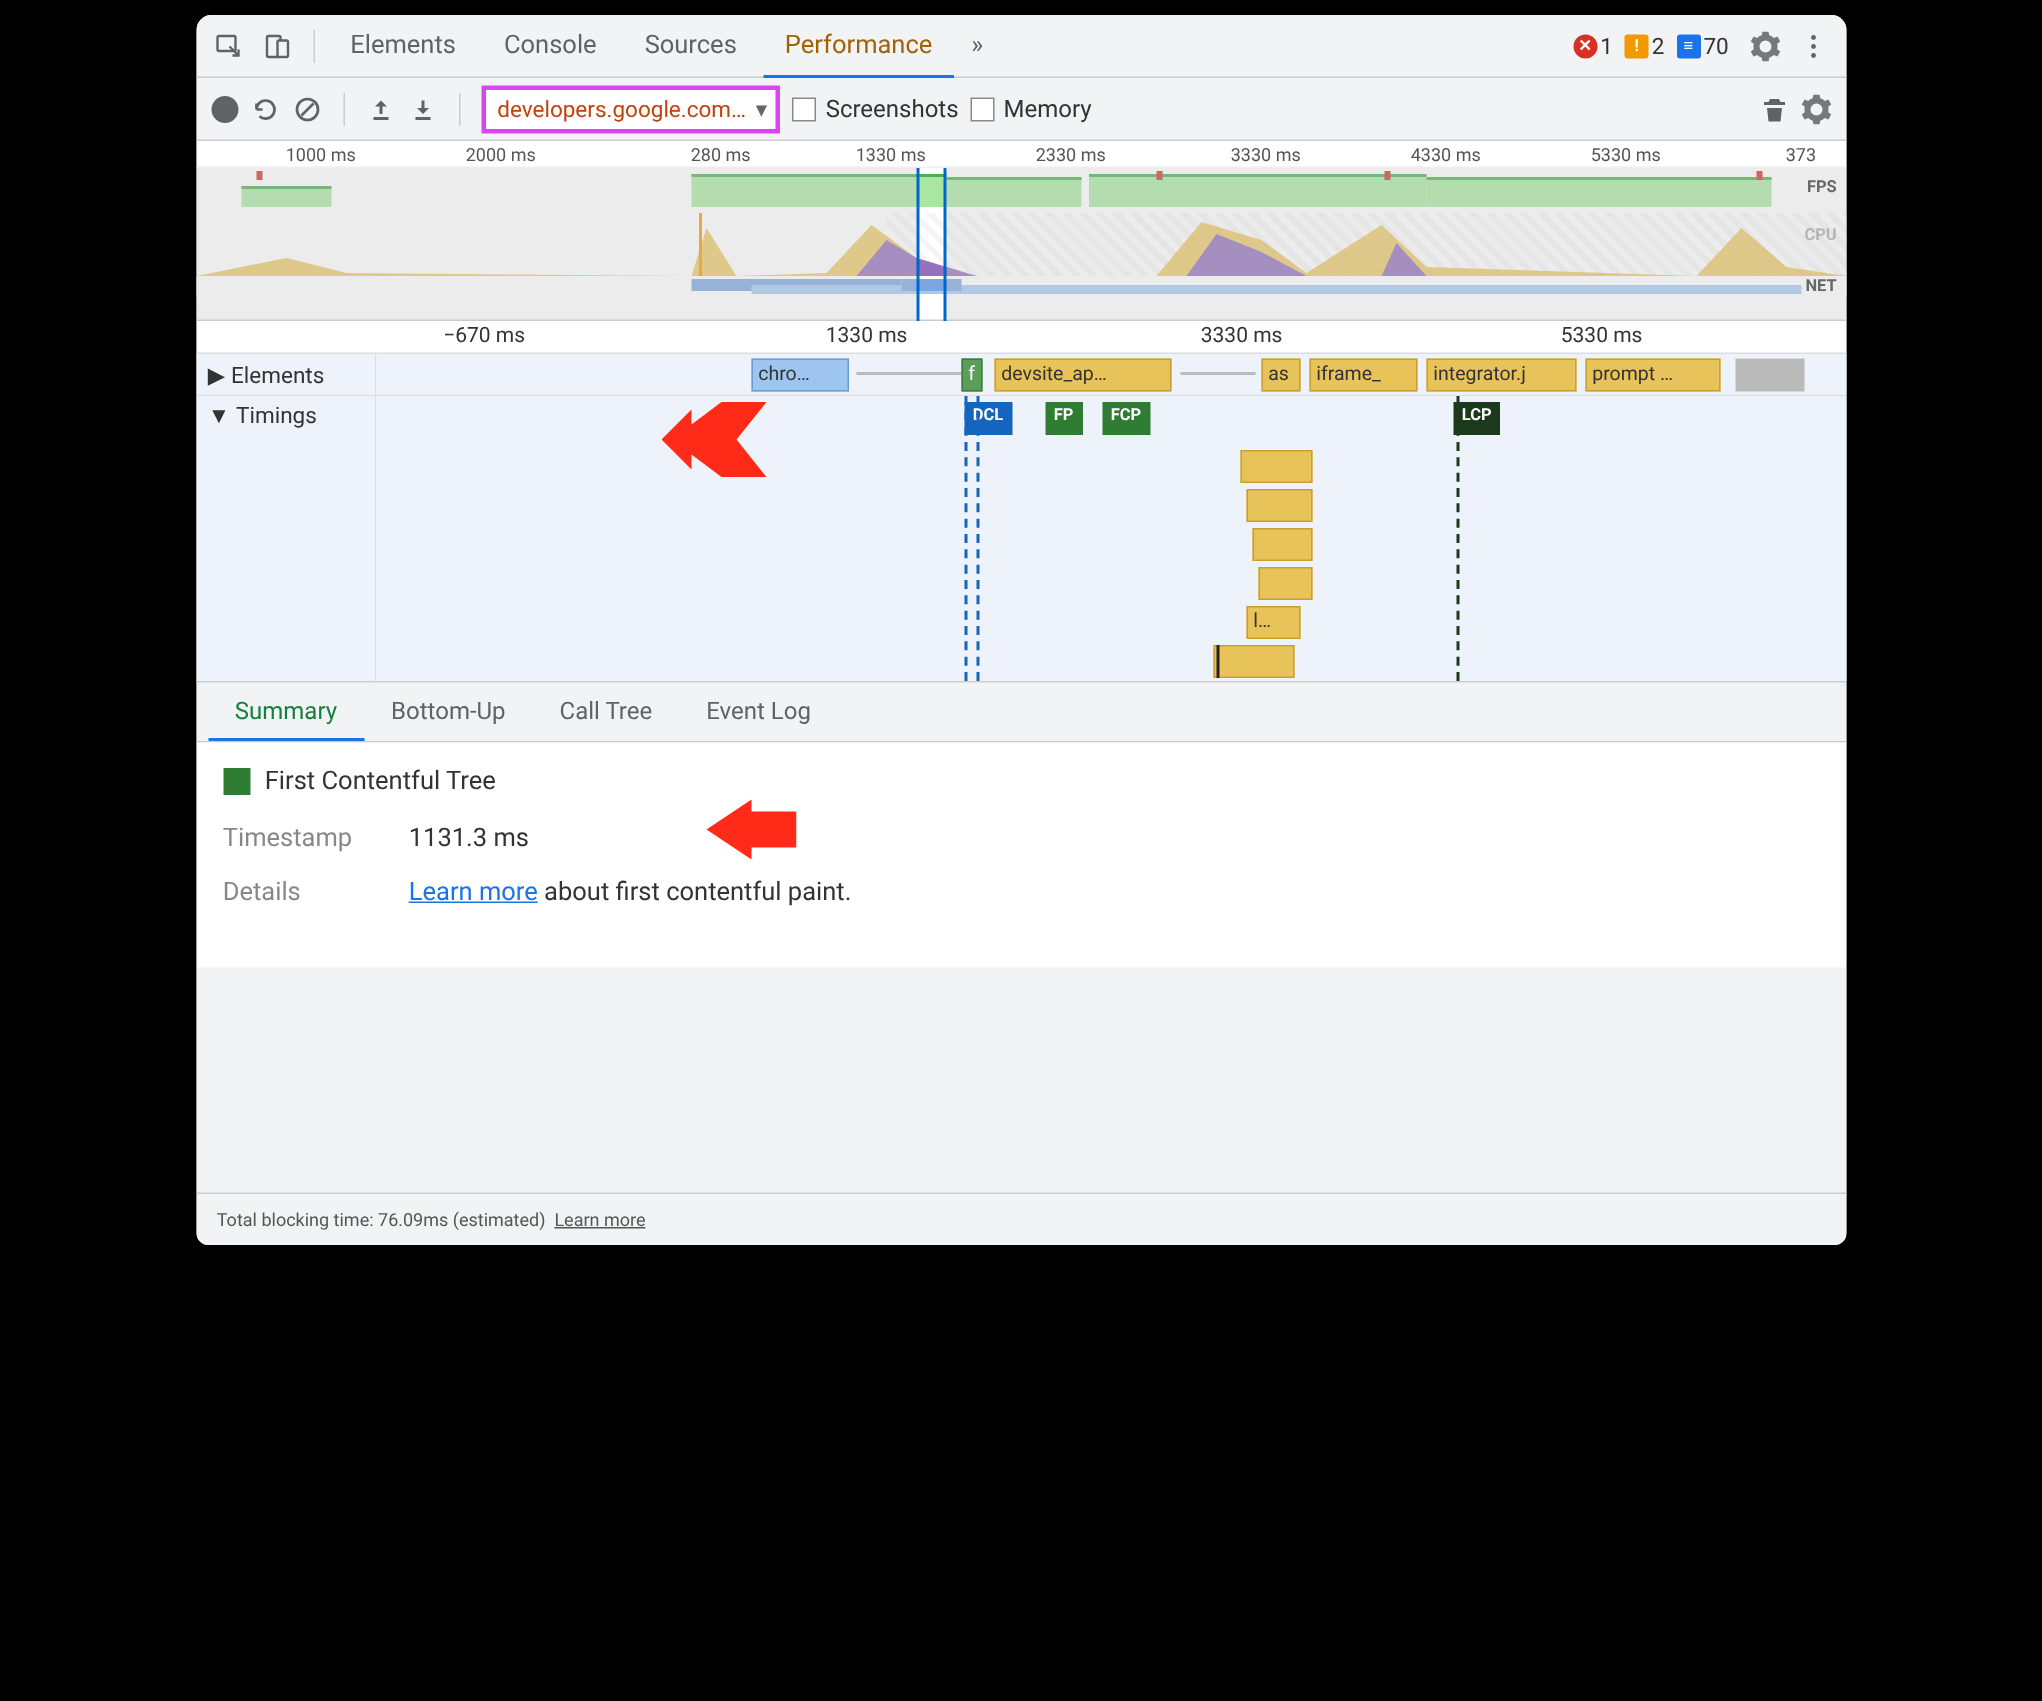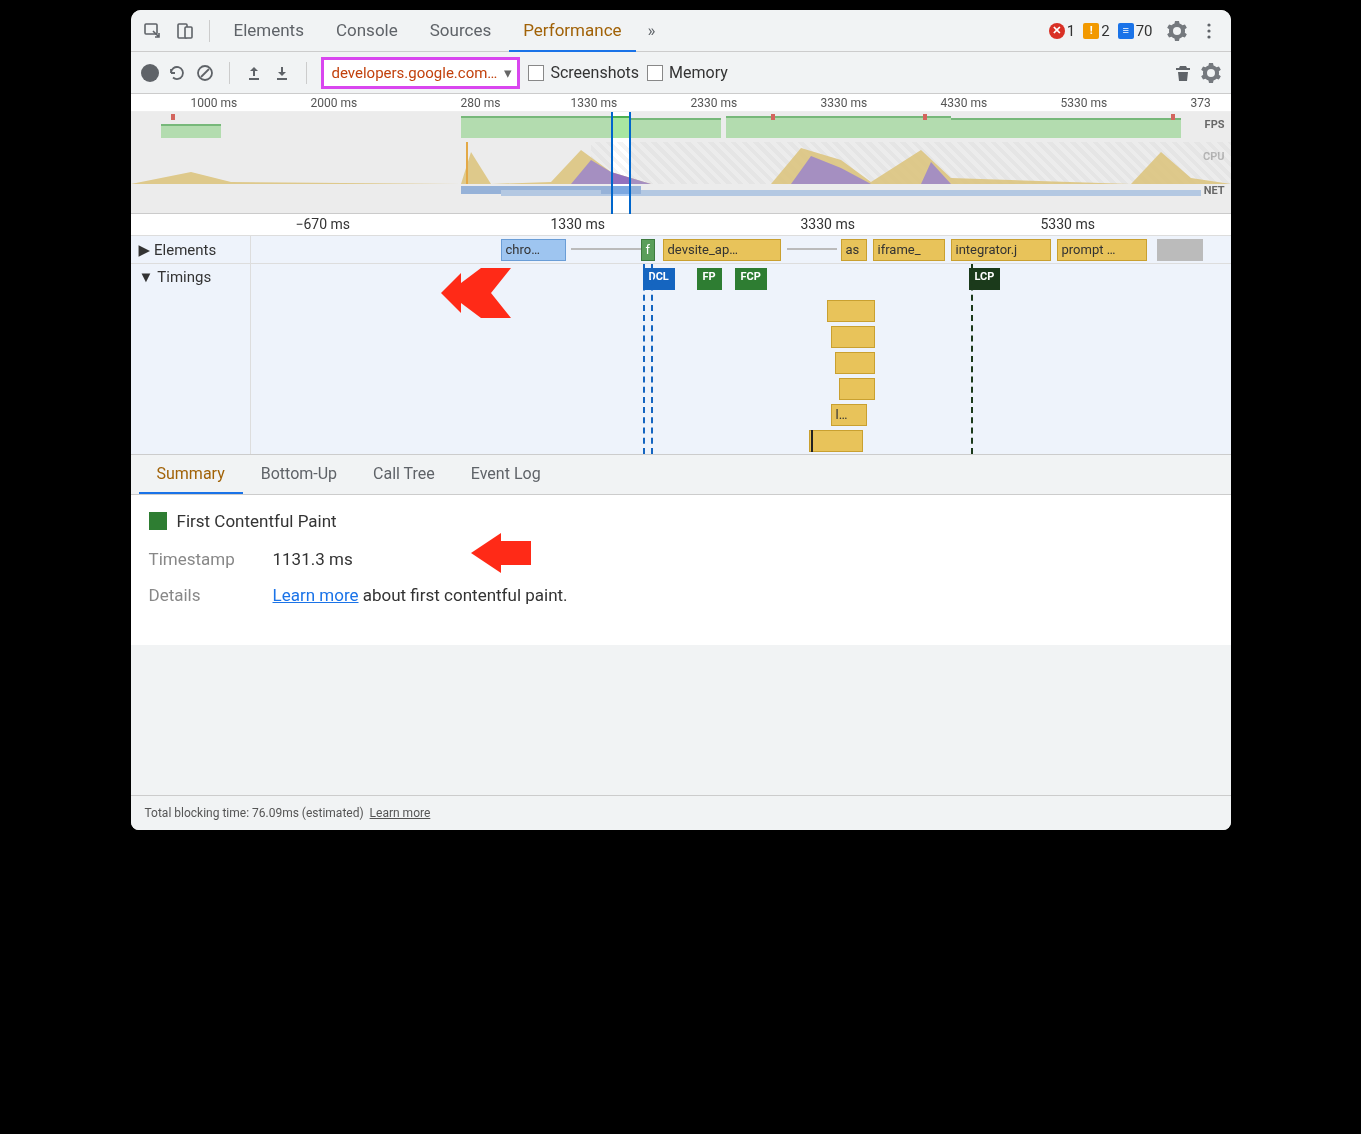--- a/index.html
+++ b/index.html
@@ -56,21 +56,21 @@
 .marker{position:absolute;top:4px;height:22px;color:#fff;font-size:11px;font-weight:bold;padding:2px 6px}
 .marker.dcl{background:#1565c0}
 .marker.fp{background:#2e7d32}
 .marker.fcp{background:#2e7d32}
 .marker.lcp{background:#1b3a1b}
 .long-task{position:absolute;background:#e8c35a;border:1px solid #c9a030}
 .vline{position:absolute;top:0;bottom:0;width:0;border-left:2px dashed #1565c0}
 .vline.solid{border-left:2px dashed #1b3a1b}
 .detail-tabs{height:40px;background:#f1f3f4;border-bottom:1px solid #ccc;display:flex;align-items:center;padding:0 8px}
 .dtab{padding:9px 18px;font-size:16px;color:#5f6368;cursor:pointer;border-bottom:2px solid transparent}
-.dtab.active{color:#a16207;border-bottom-color:#1a73e8}
+.dtab.active{color:#15803d;border-bottom-color:#1a73e8}
 .detail-body{padding:16px 18px;background:#fff;min-height:150px;font-size:17px;color:#333;position:relative}
 .detail-title{display:flex;align-items:center;gap:10px;margin-bottom:18px}
 .sq{width:18px;height:18px;background:#2e7d32}
 .detail-row{display:flex;gap:24px;margin-bottom:16px;align-items:center}
 .detail-row .k{color:#888;min-width:100px}
 .link{color:#1a73e8;text-decoration:underline;cursor:pointer}
 .filler{height:150px;background:#f1f3f4}
 .footer{padding:10px 14px;background:#f1f3f4;border-top:1px solid #ccc;font-size:12px;color:#555}
 .footer .link2{color:#555;text-decoration:underline;cursor:pointer}
 .red-arrow2{position:absolute;left:340px;top:38px}
@@ -274,21 +274,21 @@
   <div class="detail-tabs">
     <div class="dtab active">Summary</div>
     <div class="dtab">Bottom-Up</div>
     <div class="dtab">Call Tree</div>
     <div class="dtab">Event Log</div>
   </div>
 
   <div class="detail-body">
     <div class="detail-title">
       <div class="sq"></div>
-      <span>First Contentful Paint</span>
+      <span>First Contentful Tree</span>
     </div>
     <div class="detail-row">
       <span class="k">Timestamp</span>
       <span>1131.3 ms</span>
     </div>
     <div class="detail-row">
       <span class="k">Details</span>
       <span><a class="link">Learn more</a><span> about first contentful paint.</span></span>
     </div>
     <div class="red-arrow2">

